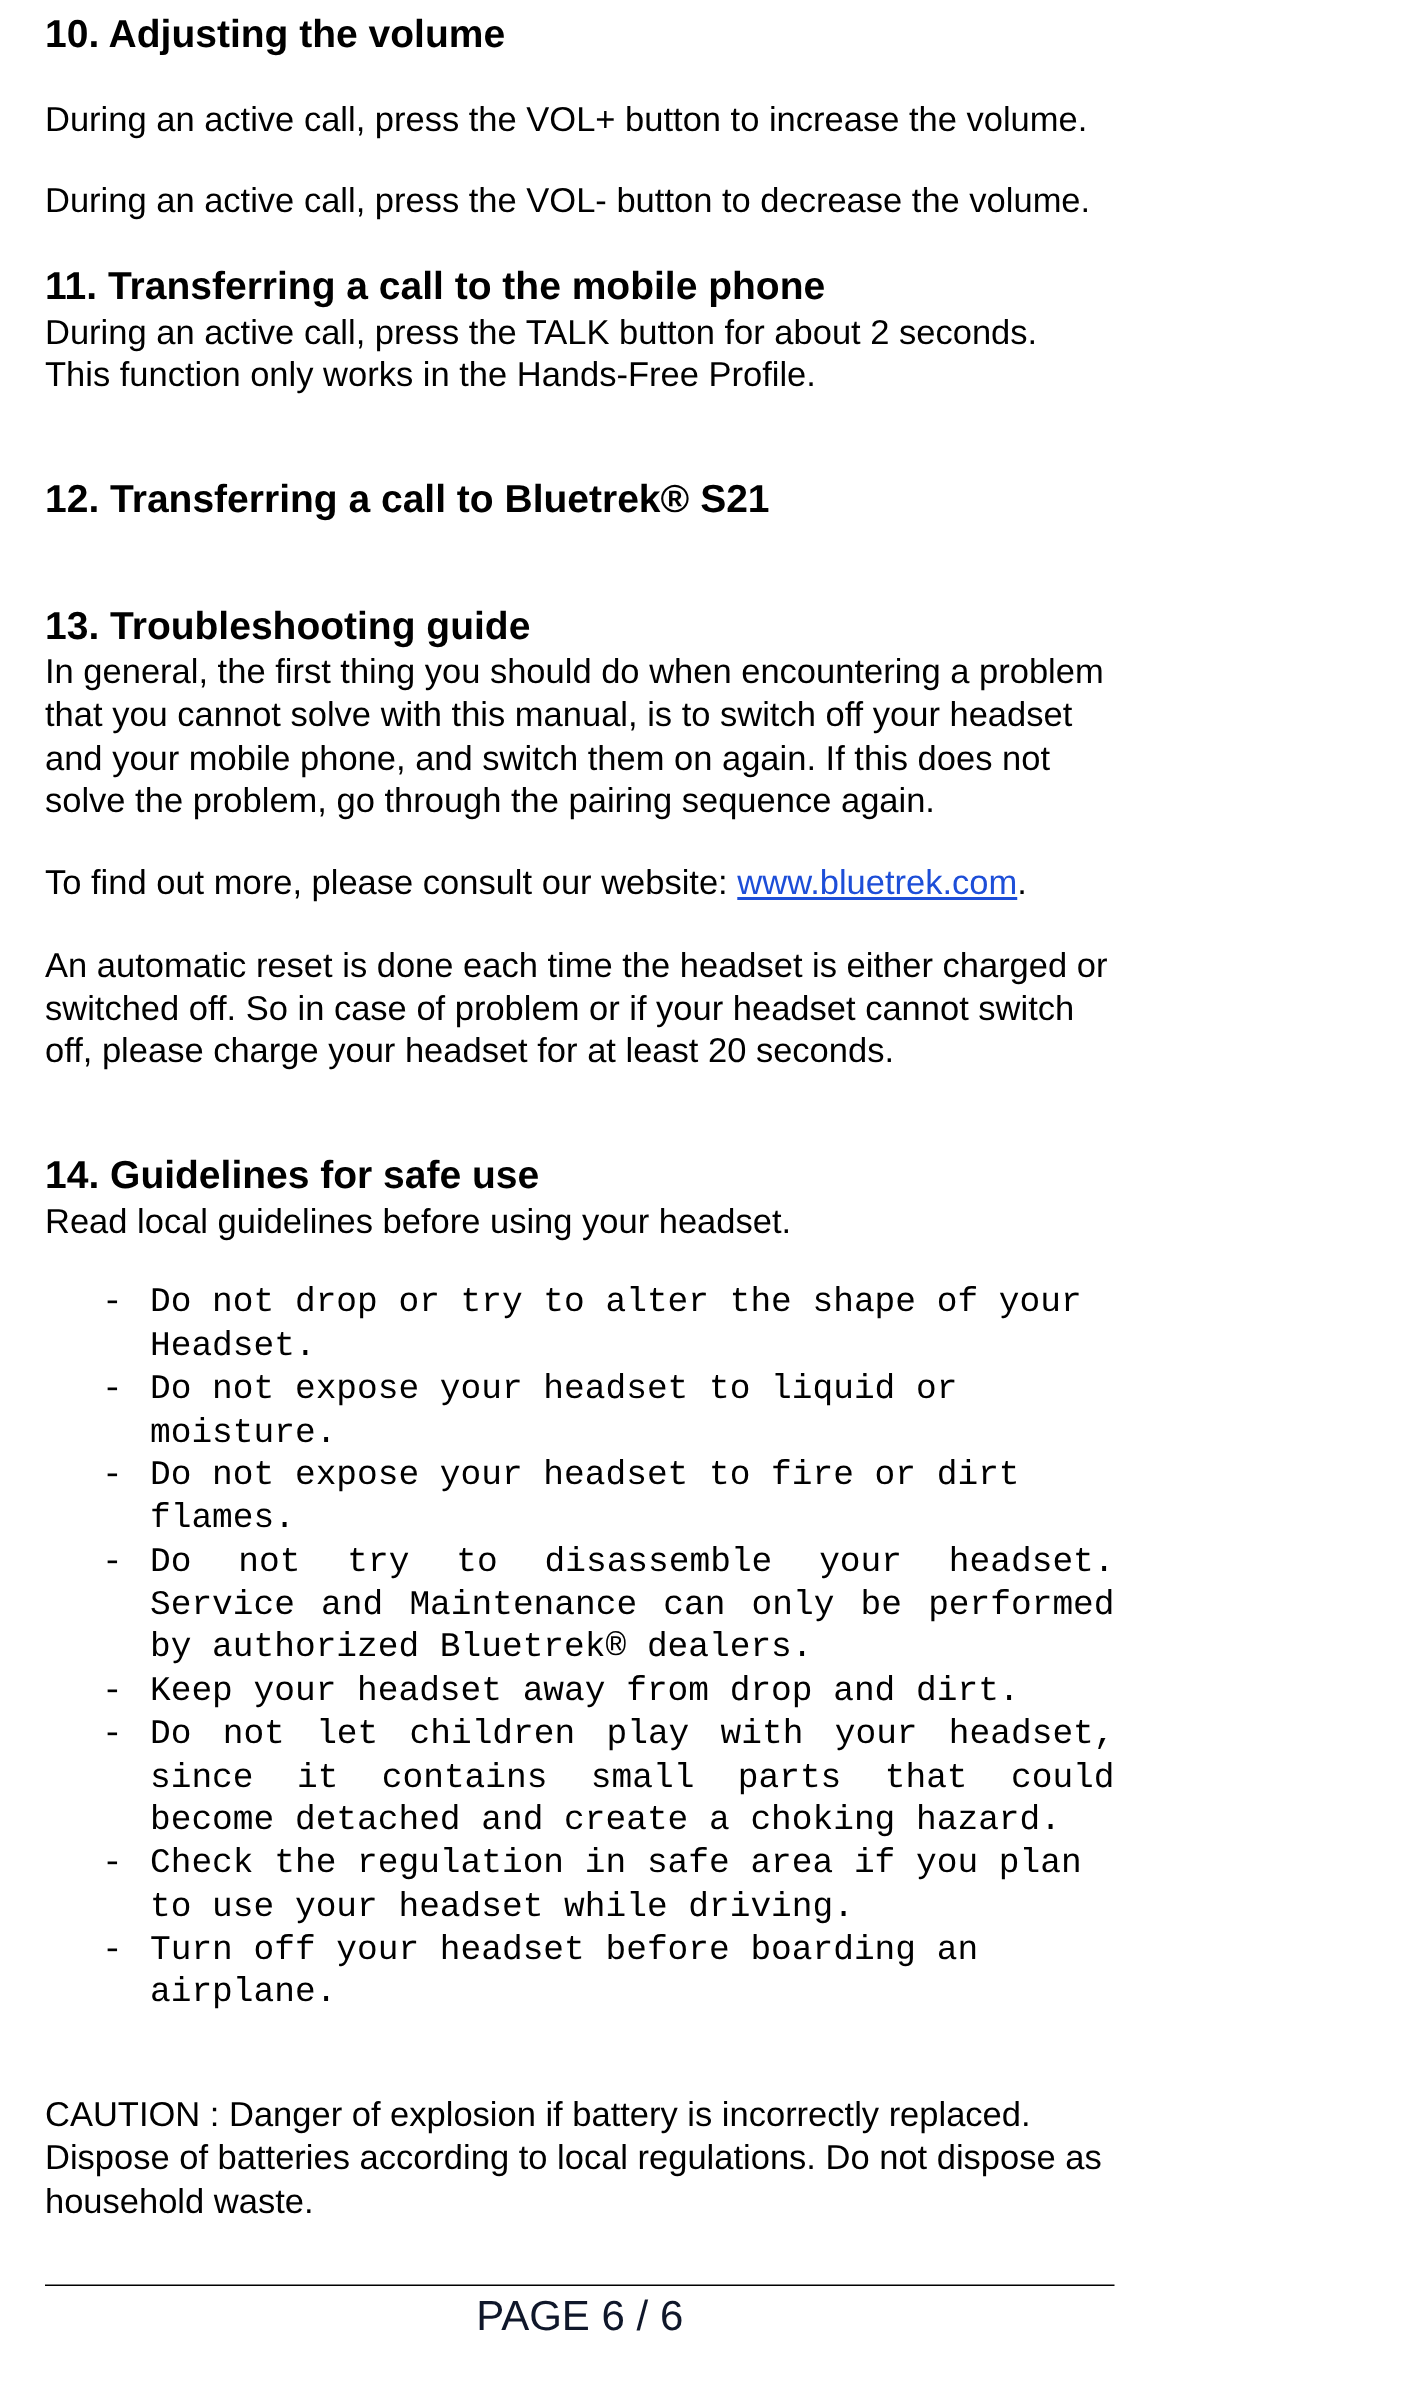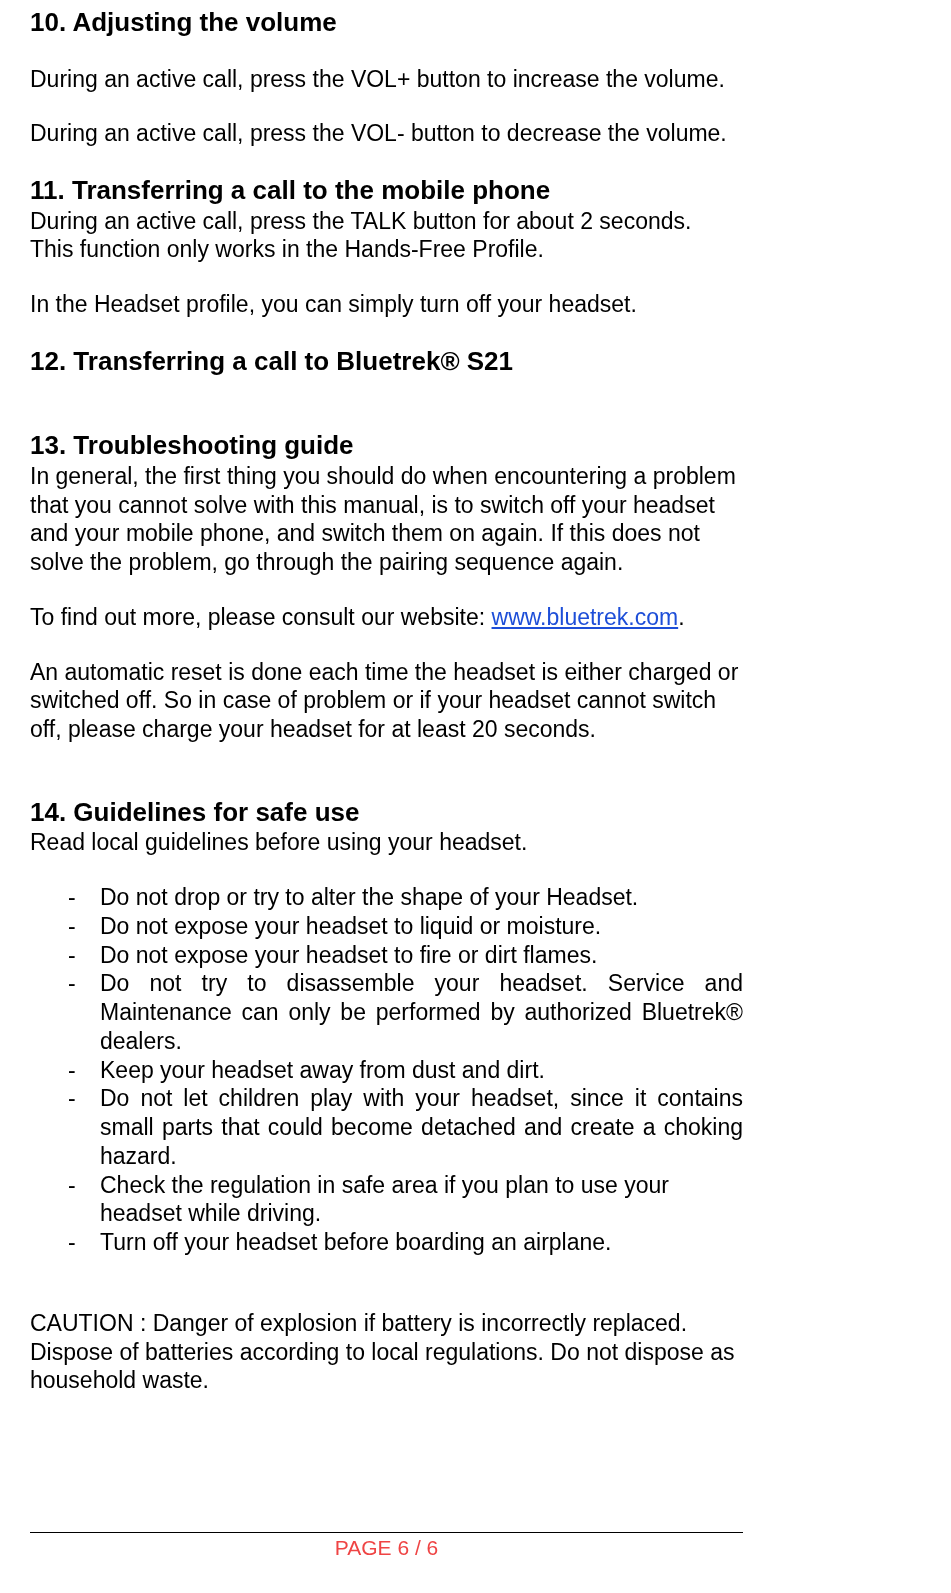--- a/index.html
+++ b/index.html
@@ -38,20 +38,21 @@
   }
   ul.dash {
     list-style: none;
     padding: 0;
     margin: 0;
   }
   ul.dash > li {
     position: relative;
     padding-left: 70px;
     text-align: left;
+    font-family: Liberation Mono, monospace;
   }
   ul.dash > li.justify {
     text-align: justify;
   }
   ul.dash > li::before {
     content: "-";
     position: absolute;
     left: 38px;
     top: 0;
   }
@@ -60,41 +61,40 @@
     bottom: 32px;
     left: 30px;
     right: 30px;
     text-align: center;
   }
   .footer-line {
     border-top: 1px solid #000;
     margin-bottom: 2px;
   }
   .footer-text {
-    color: #ef4444;
-    font-size: 21px;
+    color: #0f172a;
+    font-size: 28px;
   }
 </style>
 </head>
 <body>
 
 <div class="page">
 
   <h2>10. Adjusting the volume</h2>
   <div class="sp"></div>
   <p>During an active call, press the VOL+ button to increase the volume.</p>
   <div class="sp"></div>
   <p>During an active call, press the VOL- button to decrease the volume.</p>
   <div class="sp"></div>
 
   <h2>11. Transferring a call to the mobile phone</h2>
   <p>During an active call, press the TALK button for about 2 seconds.</p>
   <p>This function only works in the Hands-Free Profile.</p>
   <div class="sp"></div>
-  <p>In the Headset profile, you can simply turn off your headset.</p>
   <div class="sp"></div>
 
   <h2>12. Transferring a call to Bluetrek® S21</h2>
   <div class="sp2"></div>
 
   <h2>13. Troubleshooting guide</h2>
   <p>In general, the first thing you should do when encountering a problem that you cannot solve with this manual, is to switch off your headset and your mobile phone, and switch them on again. If this does not solve the problem, go through the pairing sequence again.</p>
   <div class="sp"></div>
   <p>
     <span>To find out more, please consult our website: </span><a href="#" class="link">www.bluetrek.com</a><span>.</span>
@@ -104,21 +104,21 @@
   <div class="sp2"></div>
 
   <h2>14. Guidelines for safe use</h2>
   <p>Read local guidelines before using your headset.</p>
   <div class="sp"></div>
   <ul class="dash">
     <li>Do not drop or try to alter the shape of your Headset.</li>
     <li>Do not expose your headset to liquid or moisture.</li>
     <li>Do not expose your headset to fire or dirt flames.</li>
     <li class="justify">Do not try to disassemble your headset. Service and Maintenance can only be performed by authorized Bluetrek® dealers.</li>
-    <li>Keep your headset away from dust and dirt.</li>
+    <li>Keep your headset away from drop and dirt.</li>
     <li class="justify">Do not let children play with your headset, since it contains small parts that could become detached and create a choking hazard.</li>
     <li>Check the regulation in safe area if you plan to use your headset while driving.</li>
     <li>Turn off your headset before boarding an airplane.</li>
   </ul>
   <div class="sp2"></div>
   <p>CAUTION : Danger of explosion if battery is incorrectly replaced. Dispose of batteries according to local regulations. Do not dispose as household waste.</p>
 
   <div class="footer">
     <div class="footer-line"></div>
     <div class="footer-text">PAGE 6 / 6</div>

